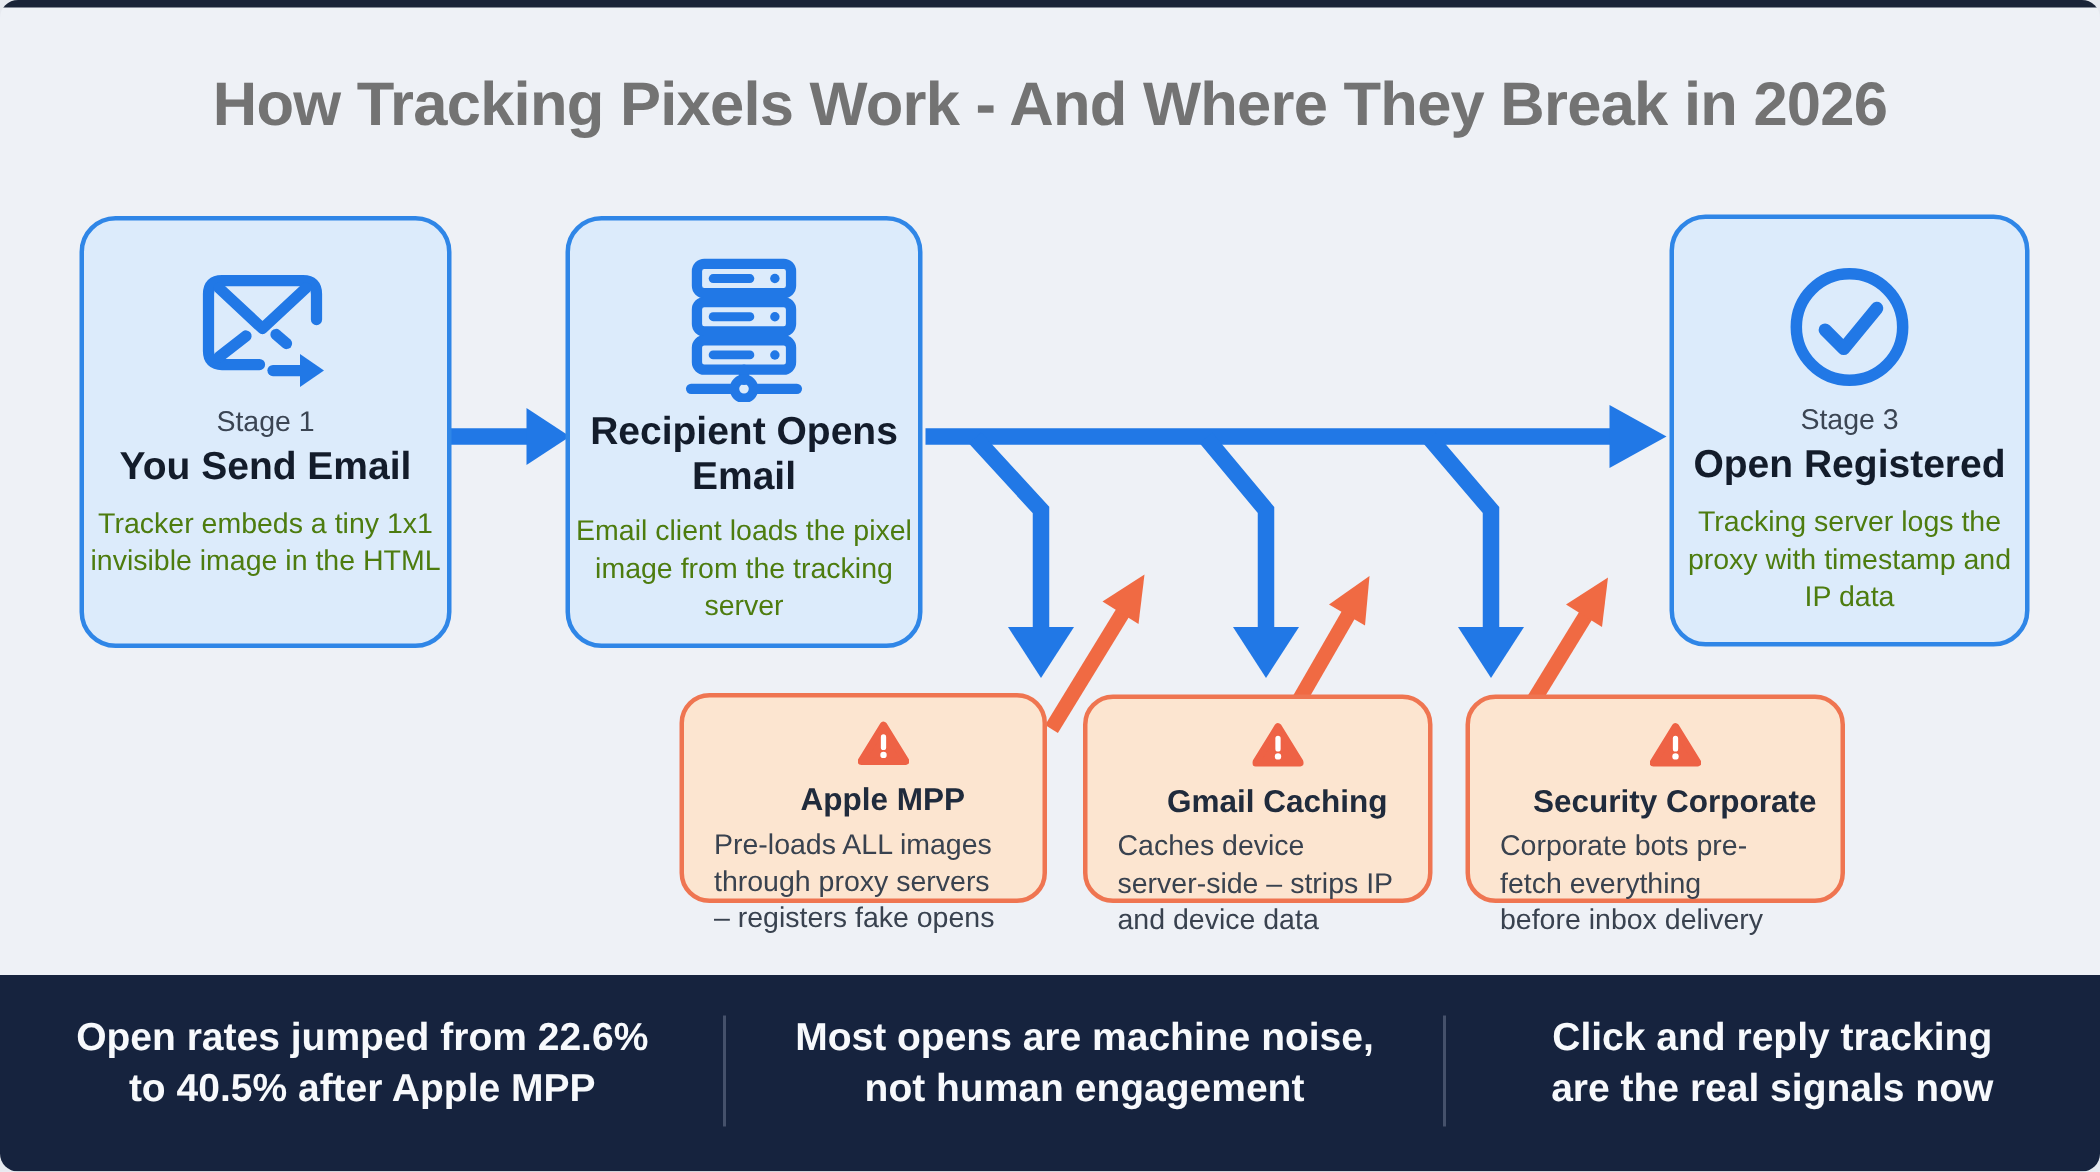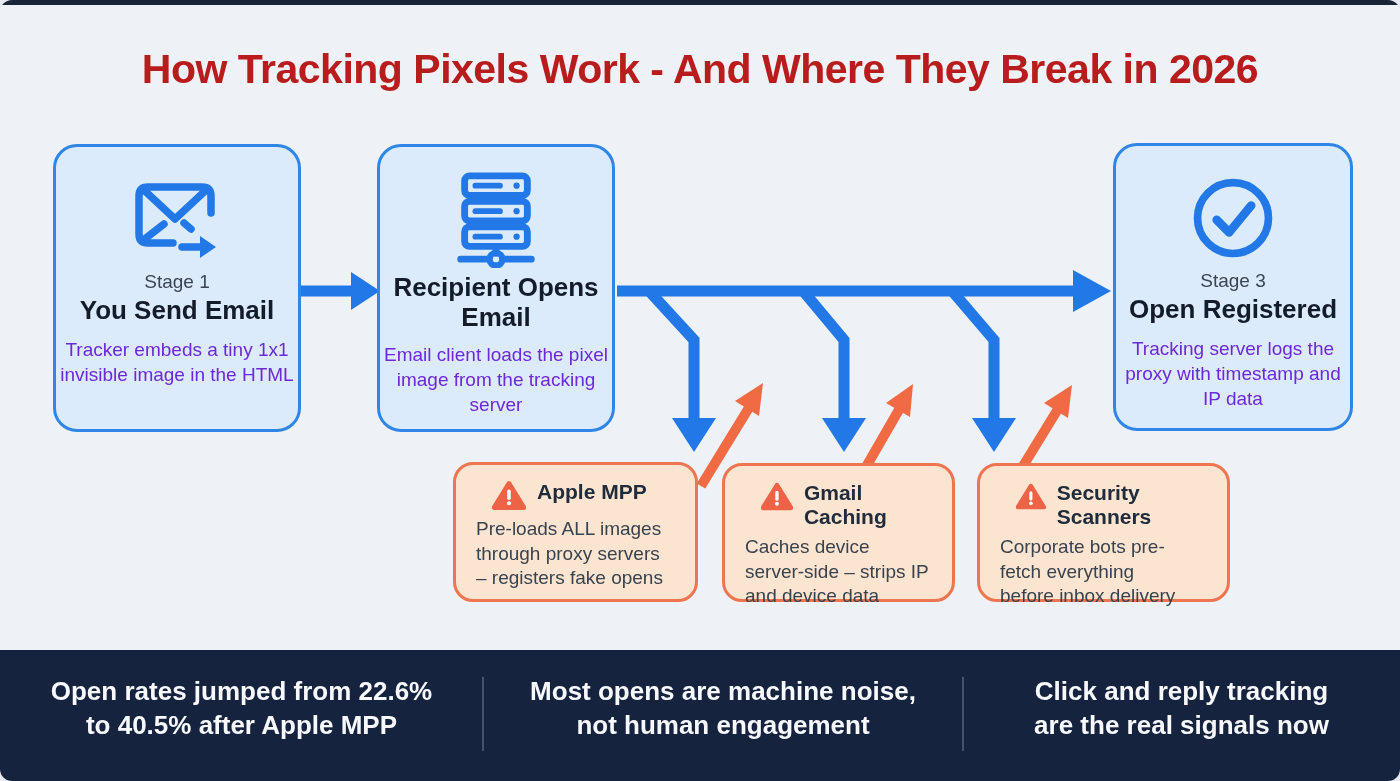--- a/index.html
+++ b/index.html
@@ -5,44 +5,44 @@
   html,body{margin:0;padding:0;background:#e7eaf0;}
   *{box-sizing:border-box;}
   .page{
     position:relative;width:1400px;height:781px;overflow:hidden;
     background:#eef1f6;border-radius:12px;
     font-family:"Liberation Sans","DejaVu Sans",sans-serif;
   }
   .top-strip{position:absolute;left:0;top:0;width:1400px;height:5px;background:#1a2438;}
   .main-title{
     position:absolute;left:0;top:46px;width:1400px;text-align:center;
-    font-size:41px;font-weight:700;letter-spacing:-0.5px;color:#b91c1c;
+    font-size:41px;font-weight:700;letter-spacing:-0.5px;color:#737373;
   }
   
   .stage-card{
     position:absolute;background:#dcebfb;border:3.5px solid #2f86e7;border-radius:24px;
     text-align:center;z-index:3;
   }
   #stage1{left:53px;top:144px;width:248px;height:288px;}
   #stage2{left:377px;top:144px;width:238px;height:288px;}
   #stage3{left:1113px;top:143px;width:240px;height:288px;}
   .icon-wrap{height:96px;margin-top:24px;display:flex;align-items:center;justify-content:center;}
   .stage-label{font-size:19px;color:#3b4553;margin-top:4px;}
   .stage-title{font-size:26px;font-weight:700;color:#131c2b;margin-top:3px;line-height:1.15;}
-  .stage-desc{font-size:19px;color:#6d28d9;margin-top:11px;padding:0 0;line-height:1.33;}
+  .stage-desc{font-size:19px;color:#4d7c0f;margin-top:11px;padding:0 0;line-height:1.33;}
   #stage2 .stage-title{margin-top:6px;text-align:center;}
   #stage2 .stage-desc{margin-top:9px;}
   
   .warn-card{
     position:absolute;background:#fce5d0;border:3px solid #ef7551;border-radius:20px;z-index:3;
   }
   #warnA{left:453px;top:462px;width:245px;height:140px;}
   #warnB{left:722px;top:463px;width:233px;height:139px;}
   #warnC{left:977px;top:463px;width:253px;height:139px;}
-  .warn-head{display:flex;align-items:flex-start;gap:11px;padding:15px 10px 0 36px;}
+  .warn-head{display:flex;align-items:center;gap:11px;padding:15px 10px 0 36px;flex-direction:column;}
   .warn-title{font-size:21px;font-weight:700;color:#202b3c;}
   .warn-desc{font-size:19px;color:#39424f;line-height:1.3;padding:6px 20px 0 20px;}
   #warnC .warn-desc{padding-right:50px;}
   
   .arrows{position:absolute;left:0;top:0;z-index:2;pointer-events:none;}
   
   .footer{
     position:absolute;left:0;top:650px;width:1400px;height:131px;background:#16233e;
     display:grid;grid-template-columns:483px 480px 437px;z-index:4;
   }
@@ -175,21 +175,21 @@
     <div class="warn-desc">Caches device server-side – strips IP and device data</div>
   </div>
 
   <div class="warn-card" id="warnC">
     <div class="warn-head">
       <svg width="34" height="31" viewBox="0 0 48 44">
         <polygon points="24,5 45,39 3,39" fill="#ee6245" stroke="#ee6245" stroke-width="7" stroke-linejoin="round"></polygon>
         <line x1="24" y1="16" x2="24" y2="26" stroke="#ffffff" stroke-width="5" stroke-linecap="round"></line>
         <circle cx="24" cy="33" r="3" fill="#ffffff"></circle>
       </svg>
-      <span class="warn-title">Security Scanners</span>
+      <span class="warn-title">Security Corporate</span>
     </div>
     <div class="warn-desc">Corporate bots pre-fetch everything before inbox delivery</div>
   </div>
 
   <div class="footer">
     <div class="footer-cell">
       <div>
         <div>Open rates jumped from 22.6%</div>
         <div>to 40.5% after Apple MPP</div>
       </div>

